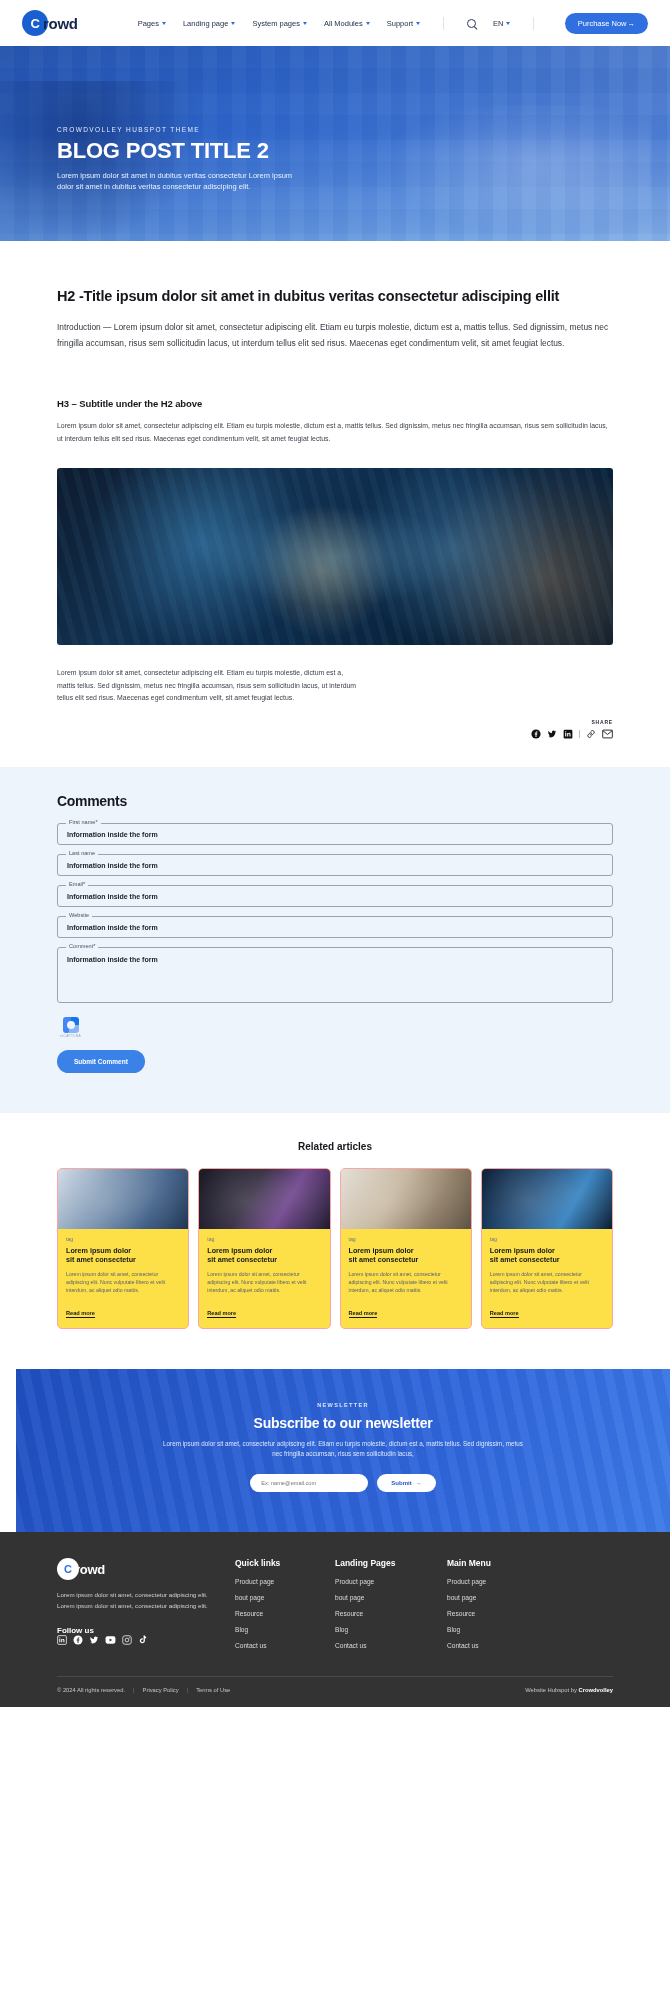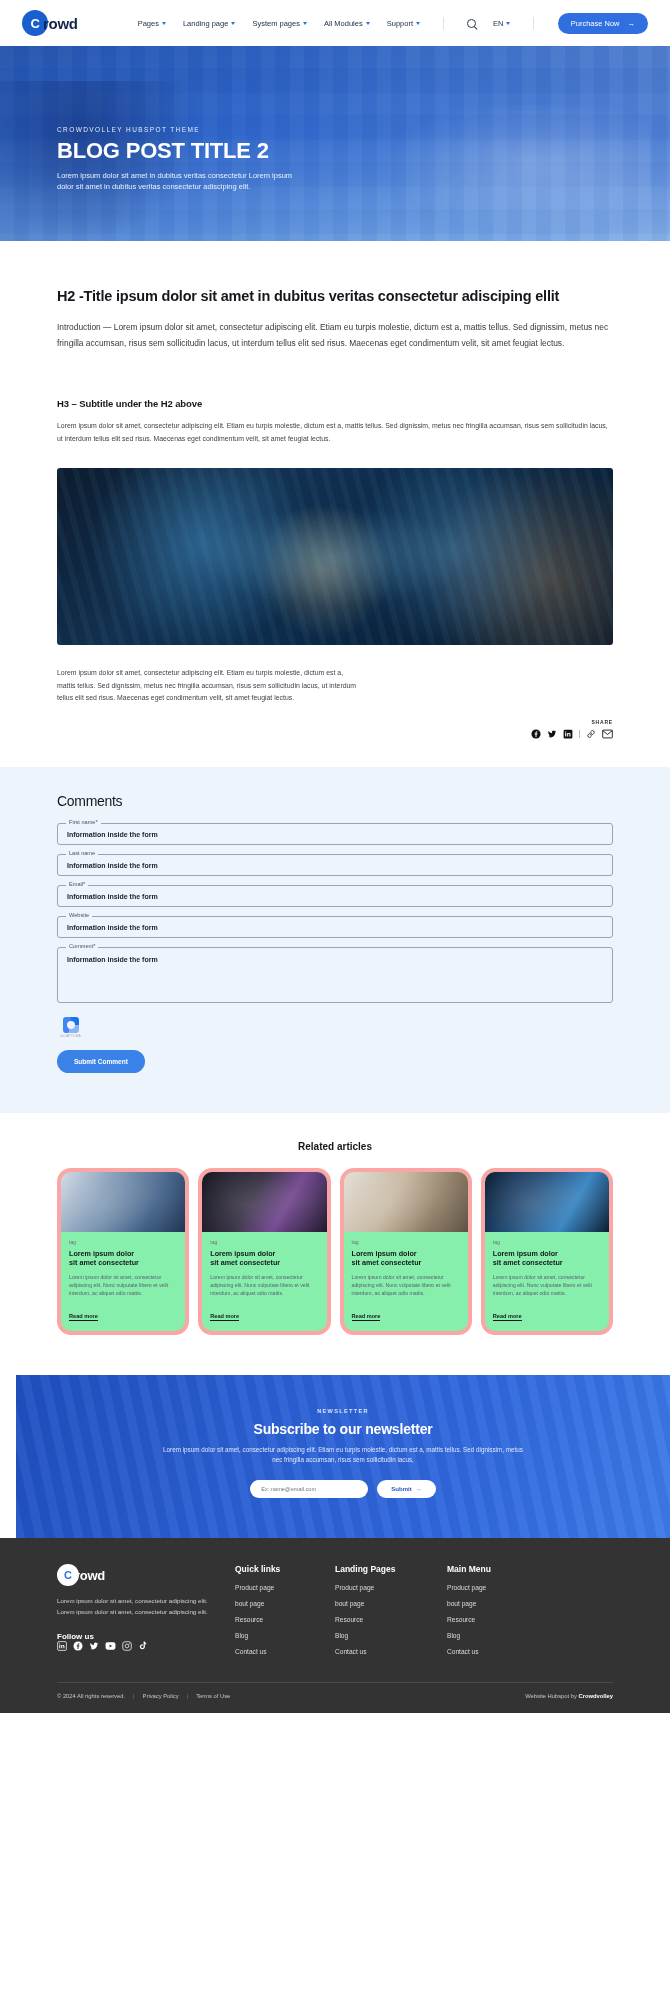--- a/index.html
+++ b/index.html
@@ -31,21 +31,21 @@
     cursor:pointer; white-space:nowrap;
   }
   .caret { width:0;height:0;border-left:2.5px solid transparent;border-right:2.5px solid transparent;border-top:3px solid #2f6fe0; }
   .nav-divider { width:1px; height:13px; background:#dde3ec; margin:0 6px; }
   .search-icon { width:9px;height:9px;border:1.2px solid #2b3a55;border-radius:50%;position:relative;cursor:pointer;}
   .search-icon:after{content:"";position:absolute;width:1.2px;height:3.5px;background:#2b3a55;right:-1px;bottom:-2.5px;transform:rotate(-45deg);}
   .lang { font-size:7.5px; color:#1c2b46; display:flex;align-items:center;gap:3px;cursor:pointer;}
   .cta-btn {
     margin-left:auto; background:#2f6fe0; color:#fff; font-size:7.5px;
     padding:6px 13px; border-radius:20px; display:flex; align-items:center;
-    gap:8px; cursor:pointer; font-weight:500;
+    gap:1px; cursor:pointer; font-weight:500;
   }
 
   
   .hero {
     height:195px; position:relative; overflow:hidden;
     background:linear-gradient(135deg,#2f63c4 0%,#3f79da 40%,#5a93e8 70%,#8fb6ef 100%);
     display:flex; align-items:flex-end;
   }
   .hero-img {
     position:absolute; inset:0;
@@ -102,21 +102,21 @@
 
   .share-row { display:flex; align-items:flex-end; justify-content:flex-end; padding:14px 0 0 0; }
   .share-block { text-align:right; }
   .share-label { font-size:5px; font-weight:700; letter-spacing:.8px; color:#2a2f38; margin-bottom:4px; }
   .share-icons { display:flex; align-items:center; gap:6px; }
   .share-icons svg { display:block; cursor:pointer; }
   .share-sep { width:1px; height:8px; background:#b9bfc8; }
 
   
   .comments { background:#eef4fb; padding:26px 57px 40px 57px; margin-top:18px; }
-  .comments-title { font-size:14px; font-weight:400; color:#16181d; margin-bottom:14px; letter-spacing:-.3px; }
+  .comments-title { font-size:14px; font-weight:700; color:#16181d; margin-bottom:14px; letter-spacing:-.3px; }
   .field { position:relative; margin-bottom:9px; }
   .field-label {
     position:absolute; top:-4px; left:9px; background:#eef4fb; padding:0 3px;
     font-size:5.6px; color:#4a5160; z-index:2;
   }
   .field-box {
     border:1px solid #9aa3b2; border-radius:3px; background:transparent;
     padding:7px 9px 6px 9px; font-size:7px; color:#20242b;
     font-family:"Liberation Sans", sans-serif; width:100%; outline:none;font-weight:bold;
   }
@@ -134,21 +134,21 @@
   .submit-btn {
     background:#3b82e8; color:#fff; font-size:6.5px; font-weight:700;
     padding:8px 17px; border-radius:16px; border:none; cursor:pointer;
     font-family:"Liberation Sans", sans-serif;
   }
 
   
   .related { padding:28px 57px 40px 57px; background:#fff; }
   .related-title { font-size:10px; font-weight:800; text-align:center; color:#16181d; margin-bottom:16px; }
   .cards { display:grid; grid-template-columns:repeat(4,1fr); gap:9px; }
-  .card { border:4px solid #fca5a5; border-radius:14px; overflow:hidden; background:#86efac; cursor:pointer; }
+  .card { border:1px solid #fca5a5; border-radius:5px; overflow:hidden; background:#fde047; cursor:pointer; }
   .card-img { height:60px; position:relative; }
   .ci1 { background:linear-gradient(120deg,#d4dde8 0%,#7f98b4 35%,#3c5d86 70%,#1f3553 100%); }
   .ci2 { background:linear-gradient(120deg,#1b1c26 0%,#2b2438 40%,#6b3f8a 65%,#201a2c 100%); }
   .ci3 { background:linear-gradient(120deg,#e4e0d8 0%,#c4b49c 40%,#8c7a62 70%,#5d5244 100%); }
   .ci4 { background:linear-gradient(120deg,#0f2138 0%,#1d4a78 40%,#2f7fbf 68%,#0c1c30 100%); }
   .card-img:after{
     content:"";position:absolute;inset:0;
     background:radial-gradient(circle at 35% 55%, rgba(255,255,255,.18), rgba(255,255,255,0) 55%),
                radial-gradient(circle at 72% 40%, rgba(255,255,255,.12), rgba(255,255,255,0) 50%);
   }

